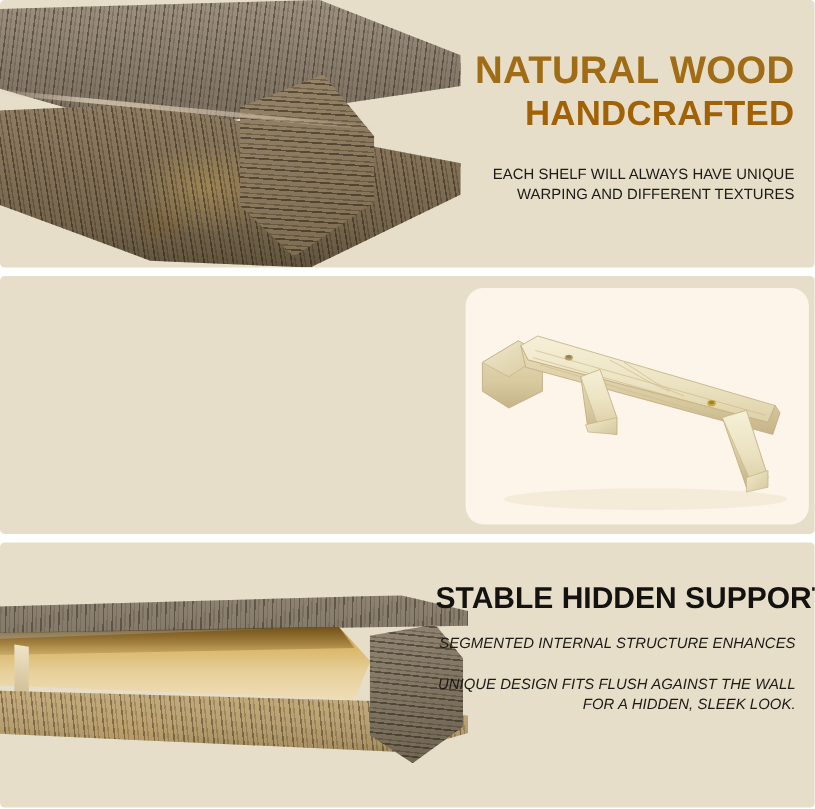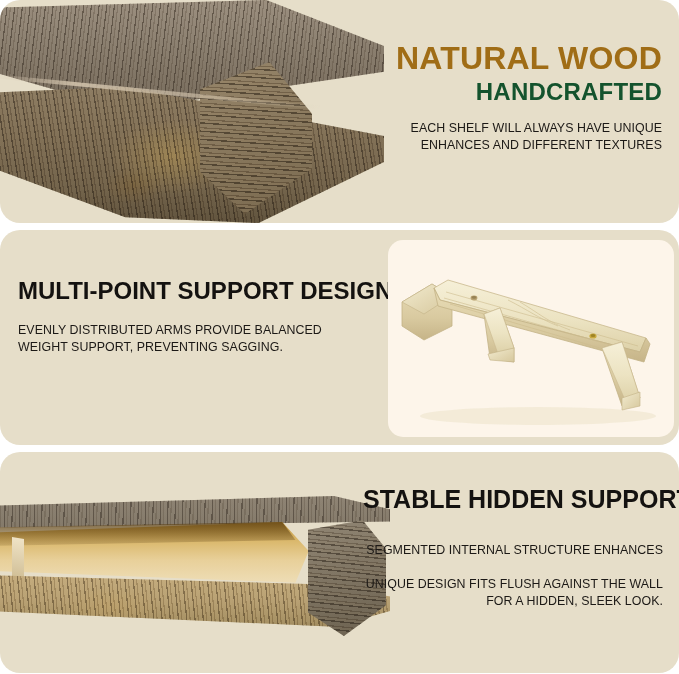--- a/index.html
+++ b/index.html
@@ -9,53 +9,53 @@
     font-family:"Liberation Sans", sans-serif;
     overflow:hidden;
     position:relative;
   }
 
   .board{ width:679px; height:674px; position:relative; background:#ffffff; display:flex; flex-direction:column; }
 
   .panel{
     position:relative;
     background:#e6dec9;
-    border-radius:20px;
+    border-radius:4px;
     overflow:hidden;
     flex:0 0 auto;
   }
   .panel-1{ height:223px; }
   .spacer{ flex:0 0 7px; background:#fff; }
   .panel-2{ height:215px; }
   .panel-3{ height:221px; }
 
   
   .txt{ position:absolute; }
   .h-main{
     font-weight:bold;
     letter-spacing:.2px;
     line-height:1.04;
     white-space:nowrap;
   }
   .h-accent{ color:#a06d16; font-size:32px; }
-  .h-sub{ color:#14532d; font-size:24px; }
+  .h-sub{ color:#a16207; font-size:29px; }
   .h-dark{ color:#141210; font-size:25px; font-weight:bold; white-space:nowrap; }
   .body-txt{
     color:#1c1916;
     font-size:12.4px;
     line-height:1.37;
     font-weight:500;
     letter-spacing:.05px;
   }
 
   
   .p1-text{ right:17px; top:42px; text-align:right; width:300px; }
   .p1-text .h-accent{ display:block; }
   .p1-text .h-sub{ display:block; margin-top:5px; }
-  .p1-text .body-txt{ display:block; margin-top:15px;text-align:right; }
+  .p1-text .body-txt{ display:block; margin-top:27px;text-align:right; }
 
   
   .slab1{
     position:absolute; left:-8px; top:0px; width:392px; height:223px;
     filter:saturate(.92);
   }
   .slab1 .top-face{
     position:absolute; left:0; top:0; width:392px; height:128px;
     background:
       repeating-linear-gradient(97deg,
@@ -108,21 +108,21 @@
     background:#fdf5ea;
     border-radius:15px;
     overflow:hidden;
   }
   
   .bracket{ position:absolute; inset:0; }
 
   
   .p3-text{ right:16px; top:33px; width:300px; text-align:right; }
   .p3-text .h-dark{ display:block; font-size:25px; }
-  .p3-text .body-txt{ display:block; margin-top:28px; }
+  .p3-text .body-txt{ display:block; margin-top:14px;font-style:italic; }
 
   .slab3{ position:absolute; left:-10px; top:44px; width:400px; height:140px; }
   .slab3 .top3{
     position:absolute; left:0; top:0; width:400px; height:44px;
     background:
       repeating-linear-gradient(92deg,
         rgba(58,48,38,.50) 0px, rgba(58,48,38,.50) 1.2px,
         rgba(158,142,120,.14) 1.2px, rgba(158,142,120,.14) 3.2px,
         rgba(96,82,64,.30) 3.2px, rgba(96,82,64,.30) 4.4px,
         rgba(176,160,136,.10) 4.4px, rgba(176,160,136,.10) 7.4px),
@@ -179,32 +179,28 @@
     <div class="slab1">
       <div class="top-face"></div>
       <div class="front-face"></div>
       <div class="end-face"></div>
       <div class="edge-hi"></div>
     </div>
 
     <div class="txt p1-text">
       <span class="h-main h-accent">NATURAL WOOD</span>
       <span class="h-main h-sub">HANDCRAFTED</span>
-      <span class="body-txt"><span>EACH SHELF WILL ALWAYS HAVE UNIQUE</span><br><span>ENHANCES AND DIFFERENT TEXTURES</span></span>
+      <span class="body-txt"><span>EACH SHELF WILL ALWAYS HAVE UNIQUE</span><br><span>WARPING AND DIFFERENT TEXTURES</span></span>
     </div>
   </section>
 
   <div class="spacer"></div>
 
   <section class="panel panel-2">
 
-    <div class="txt p2-text">
-      <span class="h-dark">MULTI-POINT SUPPORT DESIGN</span>
-      <span class="body-txt"><span>EVENLY DISTRIBUTED ARMS PROVIDE BALANCED</span><br><span>WEIGHT SUPPORT, PREVENTING SAGGING.</span></span>
-    </div>
 
     <div class="inset">
       <svg class="bracket" viewBox="0 0 286 197" preserveAspectRatio="xMidYMid meet">
         <defs>
           <linearGradient id="pineTop" x1="0" y1="0" x2="0" y2="1">
             <stop offset="0%" stop-color="#f6f0d8"></stop>
             <stop offset="55%" stop-color="#ece3c2"></stop>
             <stop offset="100%" stop-color="#ddd1a8"></stop>
           </linearGradient>
           <linearGradient id="pineSide" x1="0" y1="0" x2="0" y2="1">

